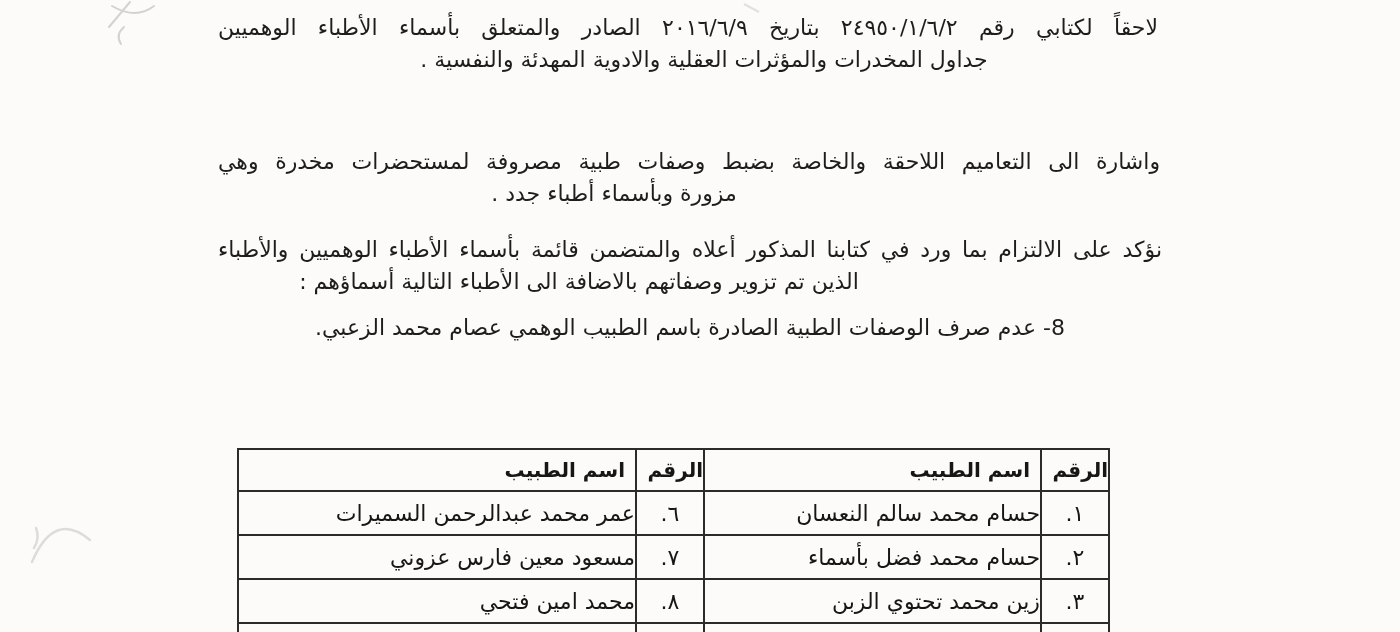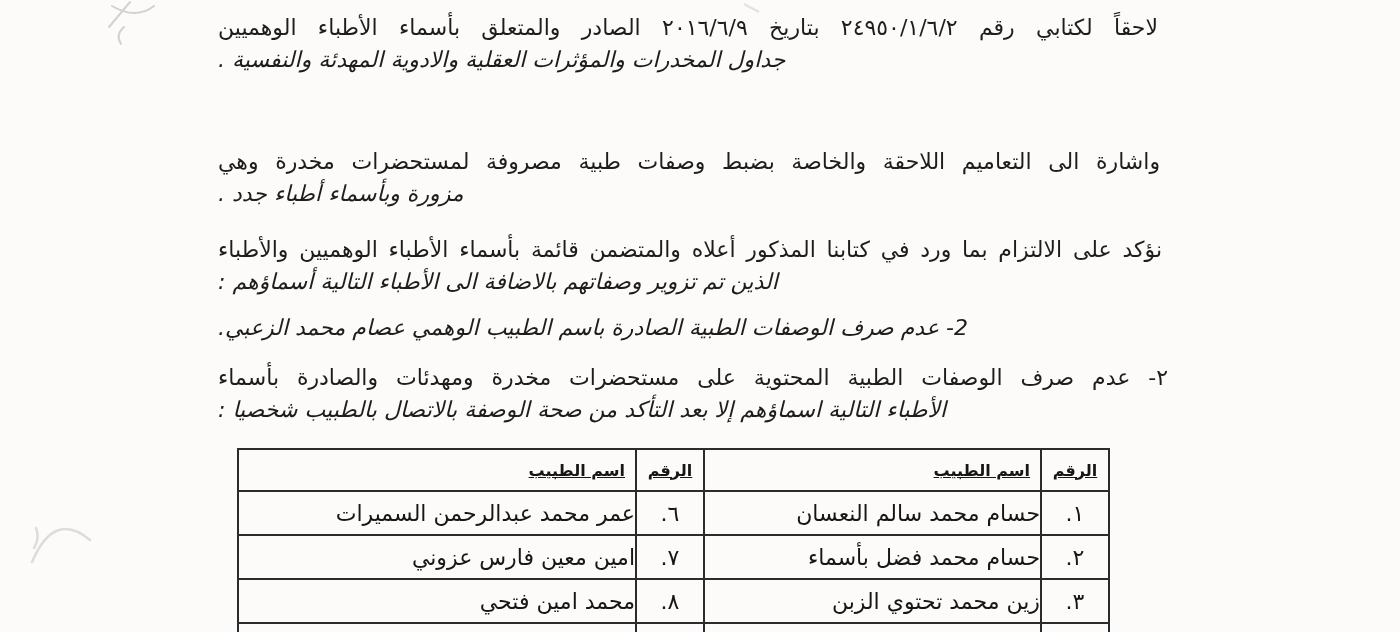--- a/index.html
+++ b/index.html
@@ -22,21 +22,21 @@
     left: 202px;
     font-size: 22px;
     line-height: 32px;
     direction: rtl;
     unicode-bidi: embed;
     margin-left: 16px;
   }
 
   .line { white-space: nowrap; }
   .line.just { text-align: justify; text-align-last: justify; }
-  .line.start { text-align: left; font-style: italic; }
+  .line.start { text-align: center; }
 
   #p1 { top: 12px; }
   #p2 { top: 146px; }
   #p3 { top: 234px; }
   #li1 { top: 312px; }
   #li2 { top: 362px; }
 
   .ind-32 { padding-right: 32px; }
   .ind-30 { padding-right: 30px; }
   .ind-28 { padding-right: 28px; }
@@ -55,23 +55,23 @@
     font-size: 22px;
     color: #161616;
     table-layout: fixed;
   }
   .doctors-table th, .doctors-table td {
     border: 2px solid #2b2b2b;
     height: 42px;
     padding: 0;
     overflow: hidden;
   }
-  .doctors-table tr.hdr th { height: 40px; font-weight: bold; font-size: 16px; text-decoration: underline; }
+  .doctors-table tr.hdr th { height: 40px; font-weight: bold; font-size: 20px; }
   .doctors-table th.name-h { text-align: right; padding-right: 10px; }
-  .doctors-table th.num-h { text-align: center; }
+  .doctors-table th.num-h { text-align: right; }
   .doctors-table td.num { text-align: center; }
   .doctors-table td.name { text-align: right; }
 
   .marks { position: absolute; inset: 0; pointer-events: none; }
 </style>
 </head>
 <body>
 
 <div class="page">
 
@@ -99,27 +99,23 @@
     <div class="line just ind-30">واشارة الى التعاميم اللاحقة والخاصة بضبط وصفات طبية مصروفة لمستحضرات مخدرة وهي</div>
     <div class="line start ind-180">مزورة وبأسماء أطباء جدد .</div>
   </div>
 
   <div class="text-block" id="p3">
     <div class="line just ind-28">نؤكد على الالتزام بما ورد في كتابنا المذكور أعلاه والمتضمن قائمة بأسماء الأطباء الوهميين والأطباء</div>
     <div class="line start ind-250">الذين تم تزوير وصفاتهم بالاضافة الى الأطباء التالية أسماؤهم :</div>
   </div>
 
   <div class="text-block" id="li1">
-    <div class="line start ind-28">2- عدم صرف الوصفات الطبية الصادرة باسم الطبيب الوهمي عصام محمد الزعبي.</div>
+    <div class="line start ind-28">8- عدم صرف الوصفات الطبية الصادرة باسم الطبيب الوهمي عصام محمد الزعبي.</div>
   </div>
 
-  <div class="text-block" id="li2">
-    <div class="line just ind-22">٢- عدم صرف الوصفات الطبية المحتوية على مستحضرات مخدرة ومهدئات والصادرة بأسماء</div>
-    <div class="line start ind-140">الأطباء التالية اسماؤهم إلا بعد التأكد من صحة الوصفة بالاتصال بالطبيب شخصيا :</div>
-  </div>
 
   <table class="doctors-table">
     <colgroup>
       <col style="width:68px">
         <col style="width:337px">
         <col style="width:68px">
         <col style="width:398px">
     </colgroup>
     <tbody>
       <tr class="hdr">
@@ -131,21 +127,21 @@
       <tr>
         <td class="num">١.</td>
         <td class="name">حسام محمد سالم النعسان</td>
         <td class="num">٦.</td>
         <td class="name">عمر محمد عبدالرحمن السميرات</td>
       </tr>
       <tr>
         <td class="num">٢.</td>
         <td class="name">حسام محمد فضل بأسماء</td>
         <td class="num">٧.</td>
-        <td class="name">امين معين فارس عزوني</td>
+        <td class="name">مسعود معين فارس عزوني</td>
       </tr>
       <tr>
         <td class="num">٣.</td>
         <td class="name">زين محمد تحتوي الزبن</td>
         <td class="num">٨.</td>
         <td class="name">محمد امين فتحي</td>
       </tr>
       <tr>
         <td class="num">٤.</td>
         <td class="name">عزالدين جمال ابوعلي</td>

